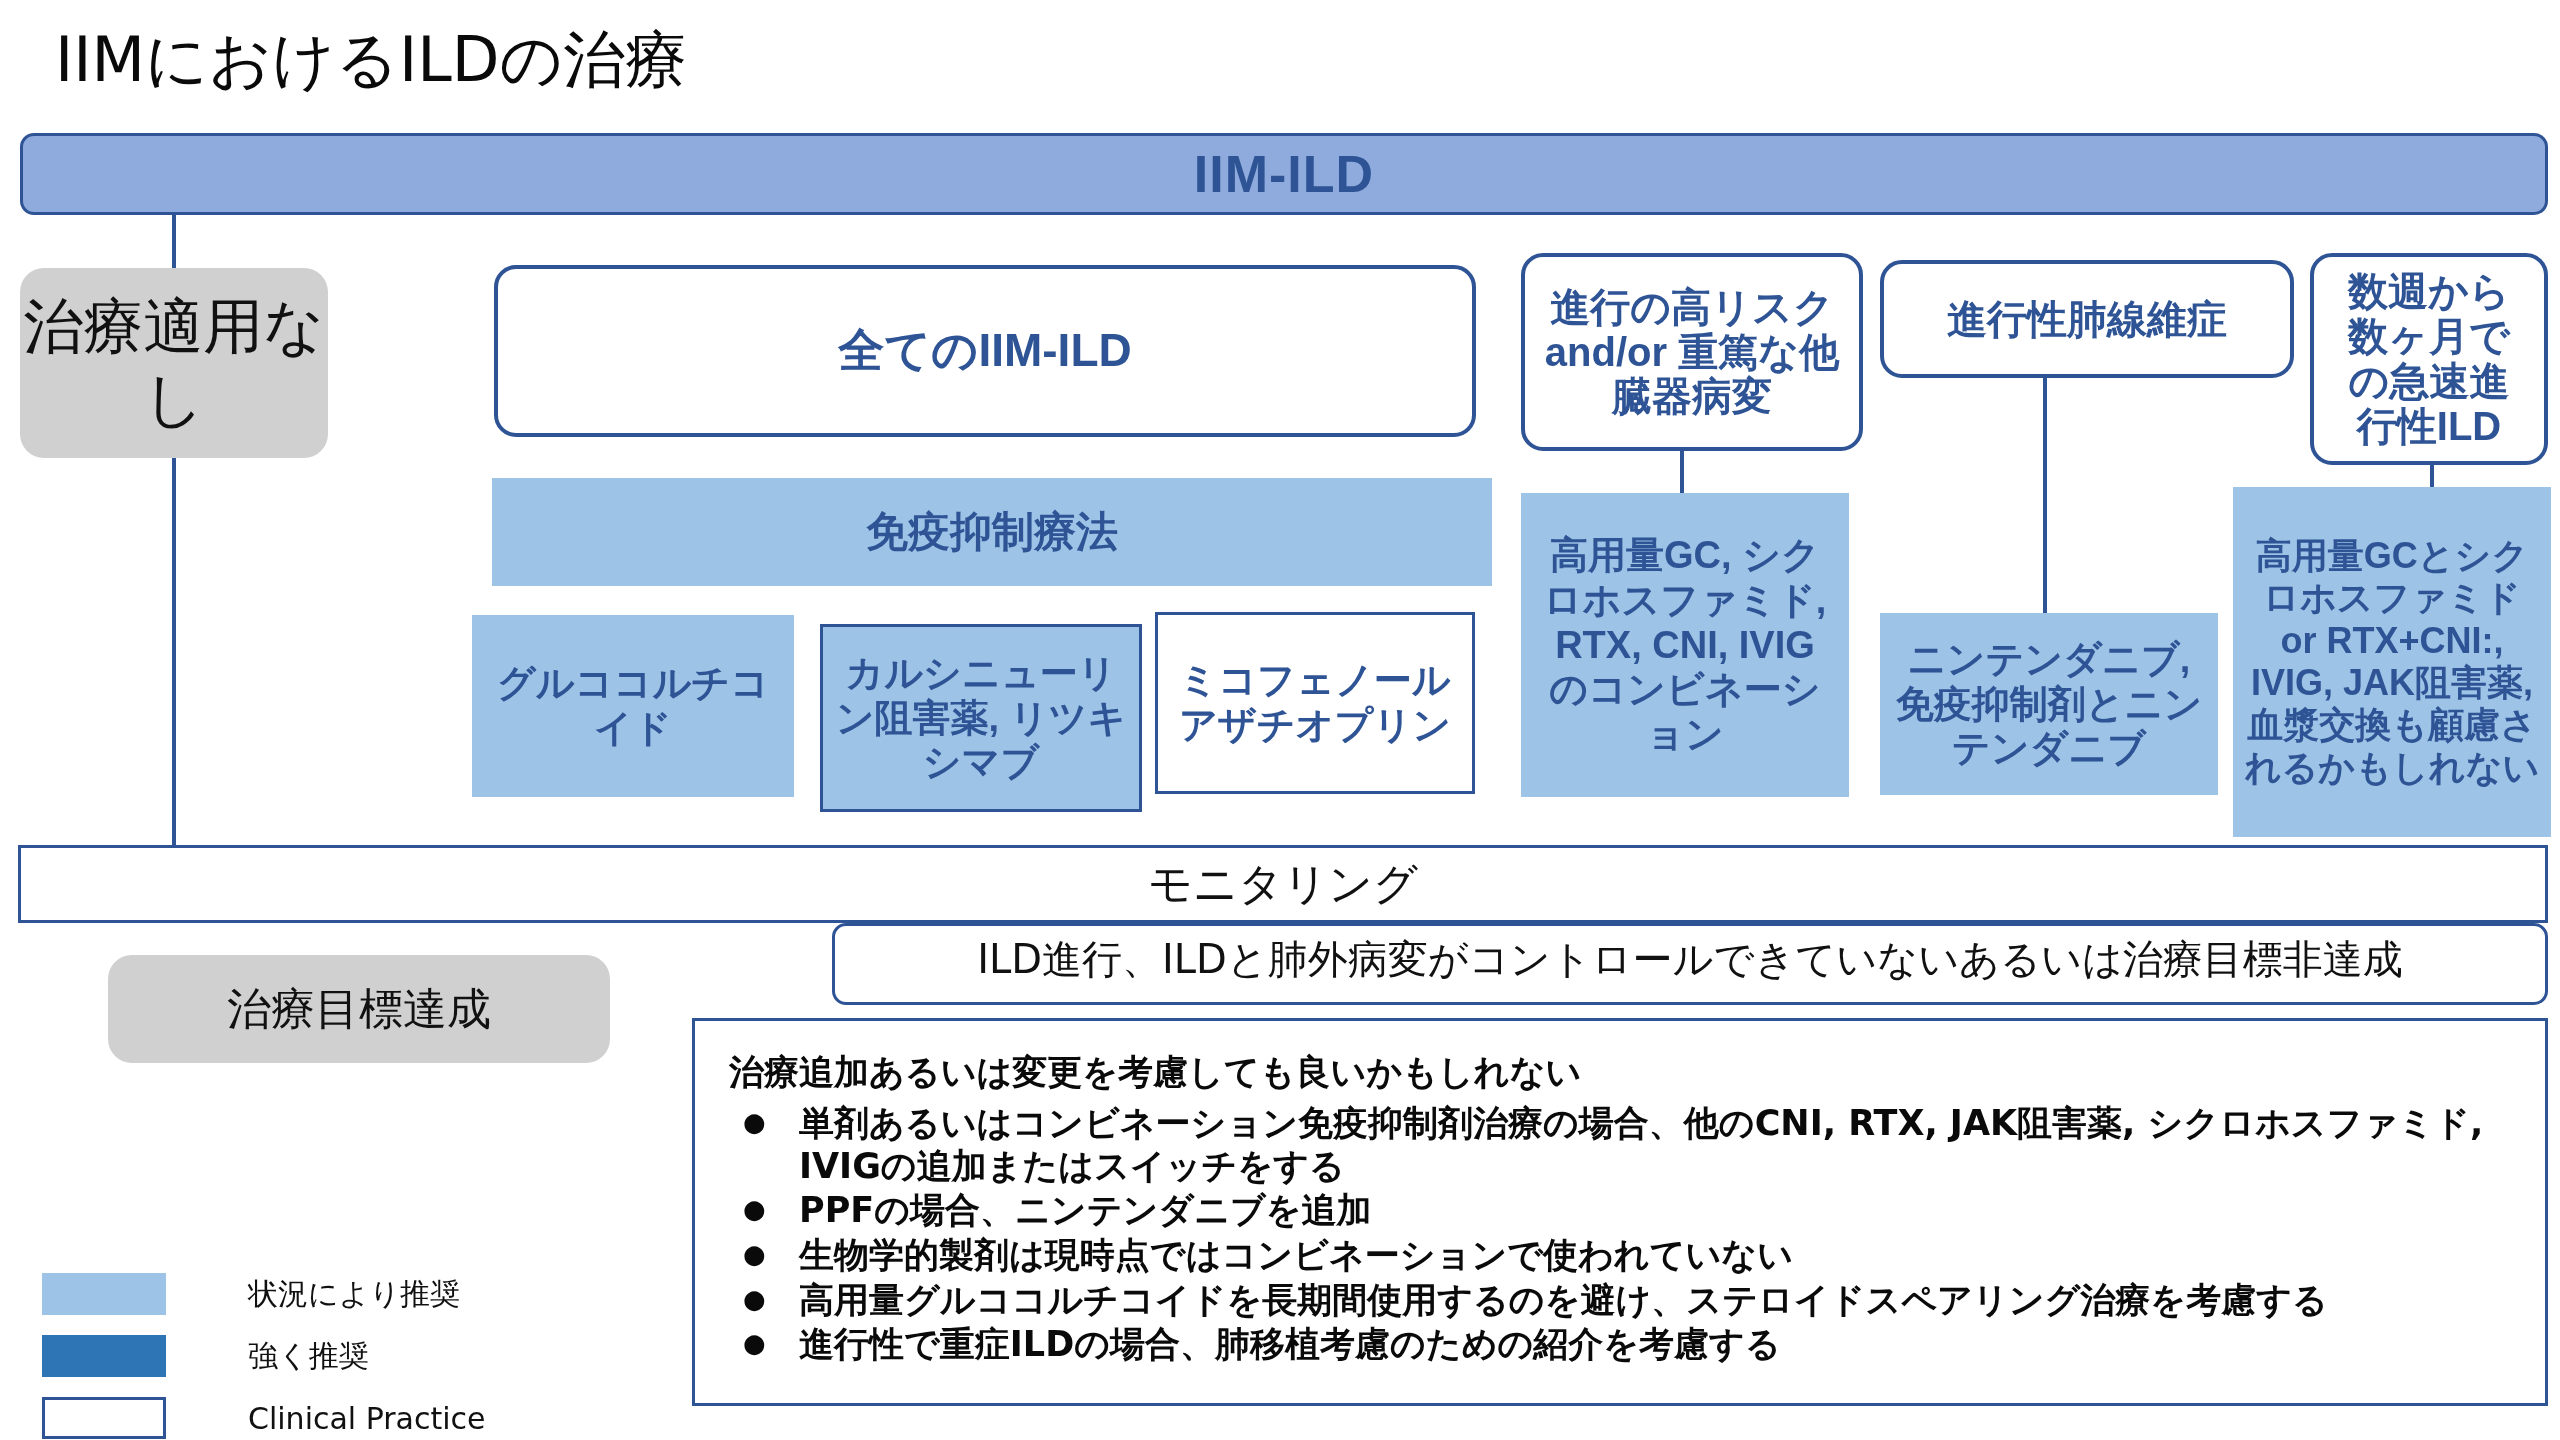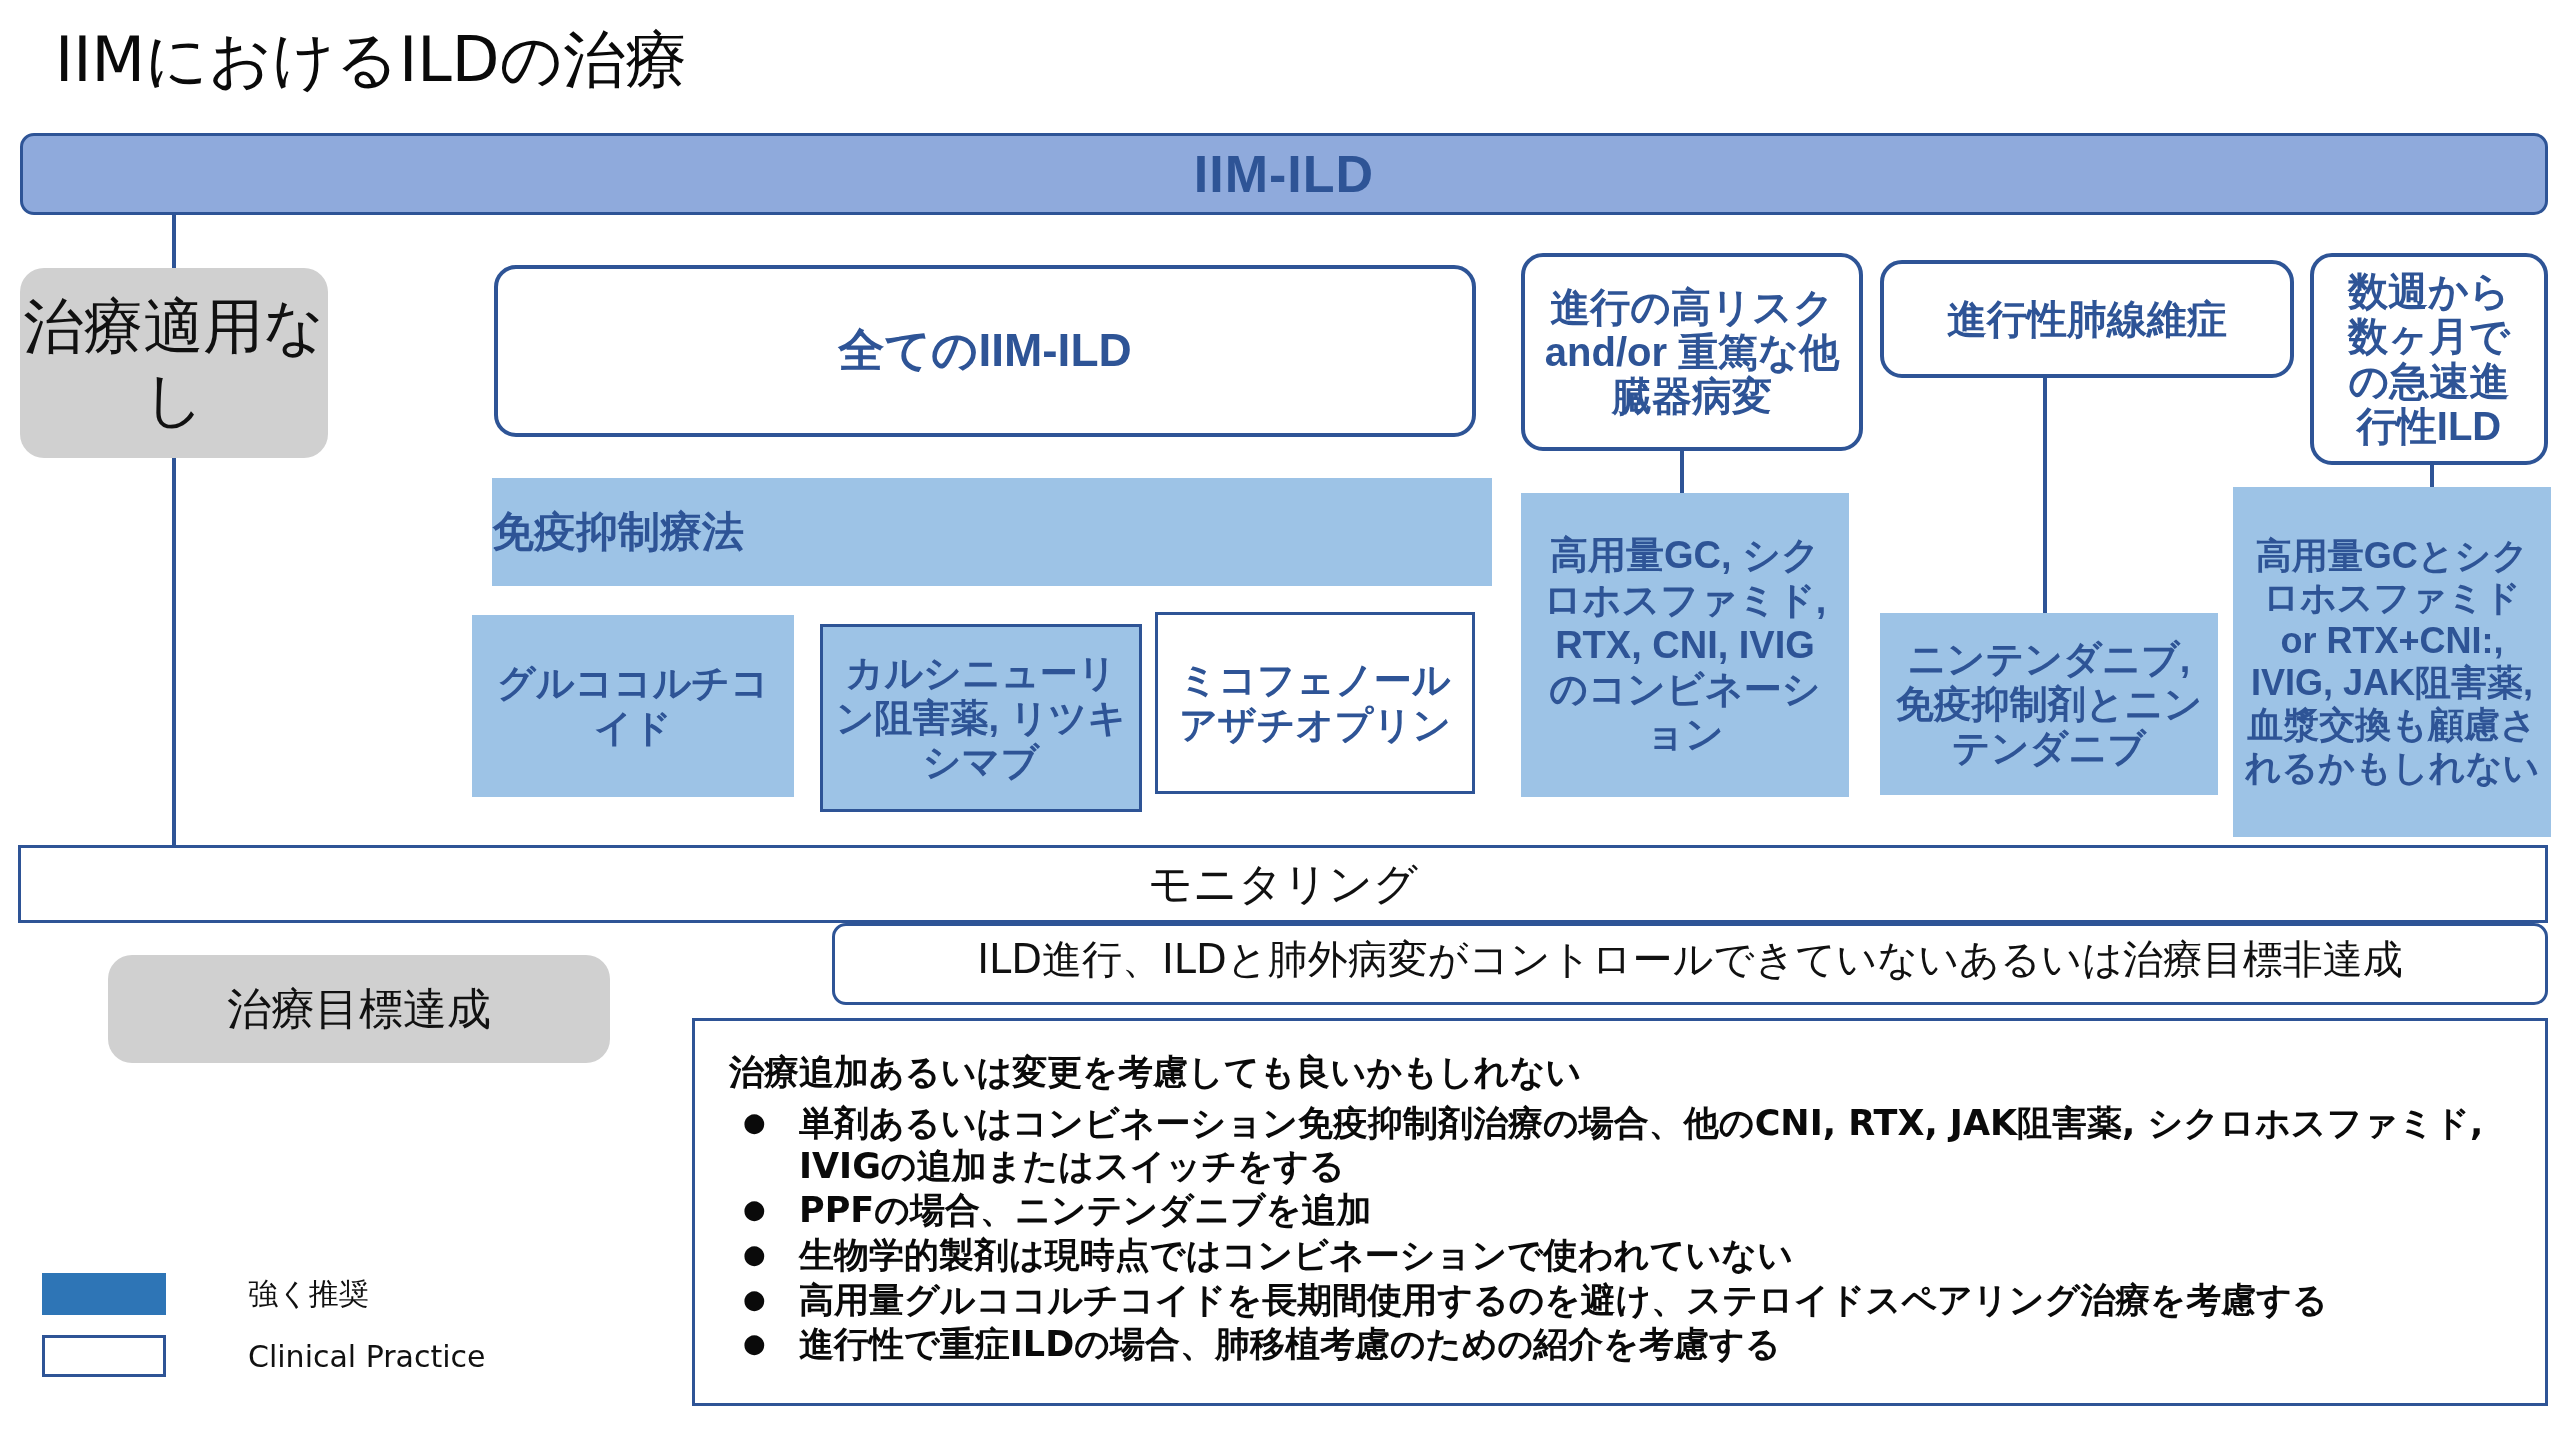--- a/index.html
+++ b/index.html
@@ -62,20 +62,21 @@
     text-align: center;
     color: #2E5496;
     font-weight: bold;
     line-height: 1.12;
   }
   .sqbox {
     border: 3px solid #2E5496;
     background: #ffffff;
     display: flex;
     align-items: center;
+    justify-content: center;
     text-align: center;
     color: #2E5496;
     font-weight: bold;
     line-height: 1.18;
   }
   
   .fill-light {
     background: #9DC3E6;
     border: none;
   }
@@ -311,20 +312,24 @@
 
       <div class="rec-item">
         <span class="rec-bullet">●</span>
         <span class="rec-text">進行性で重症ILDの場合、肺移植考慮のための紹介を考慮する</span>
       </div>
 
     </div>
   </div>
 
   <div class="abs legend">
+    <div class="legend-row">
+      <span class="legend-swatch sw-light"></span>
+      <span class="legend-label">状況により推奨</span>
+    </div>
     <div class="legend-row">
       <span class="legend-swatch sw-strong"></span>
       <span class="legend-label">強く推奨</span>
     </div>
     <div class="legend-row">
       <span class="legend-swatch sw-cp"></span>
       <span class="legend-label">Clinical Practice</span>
     </div>
   </div>
 

